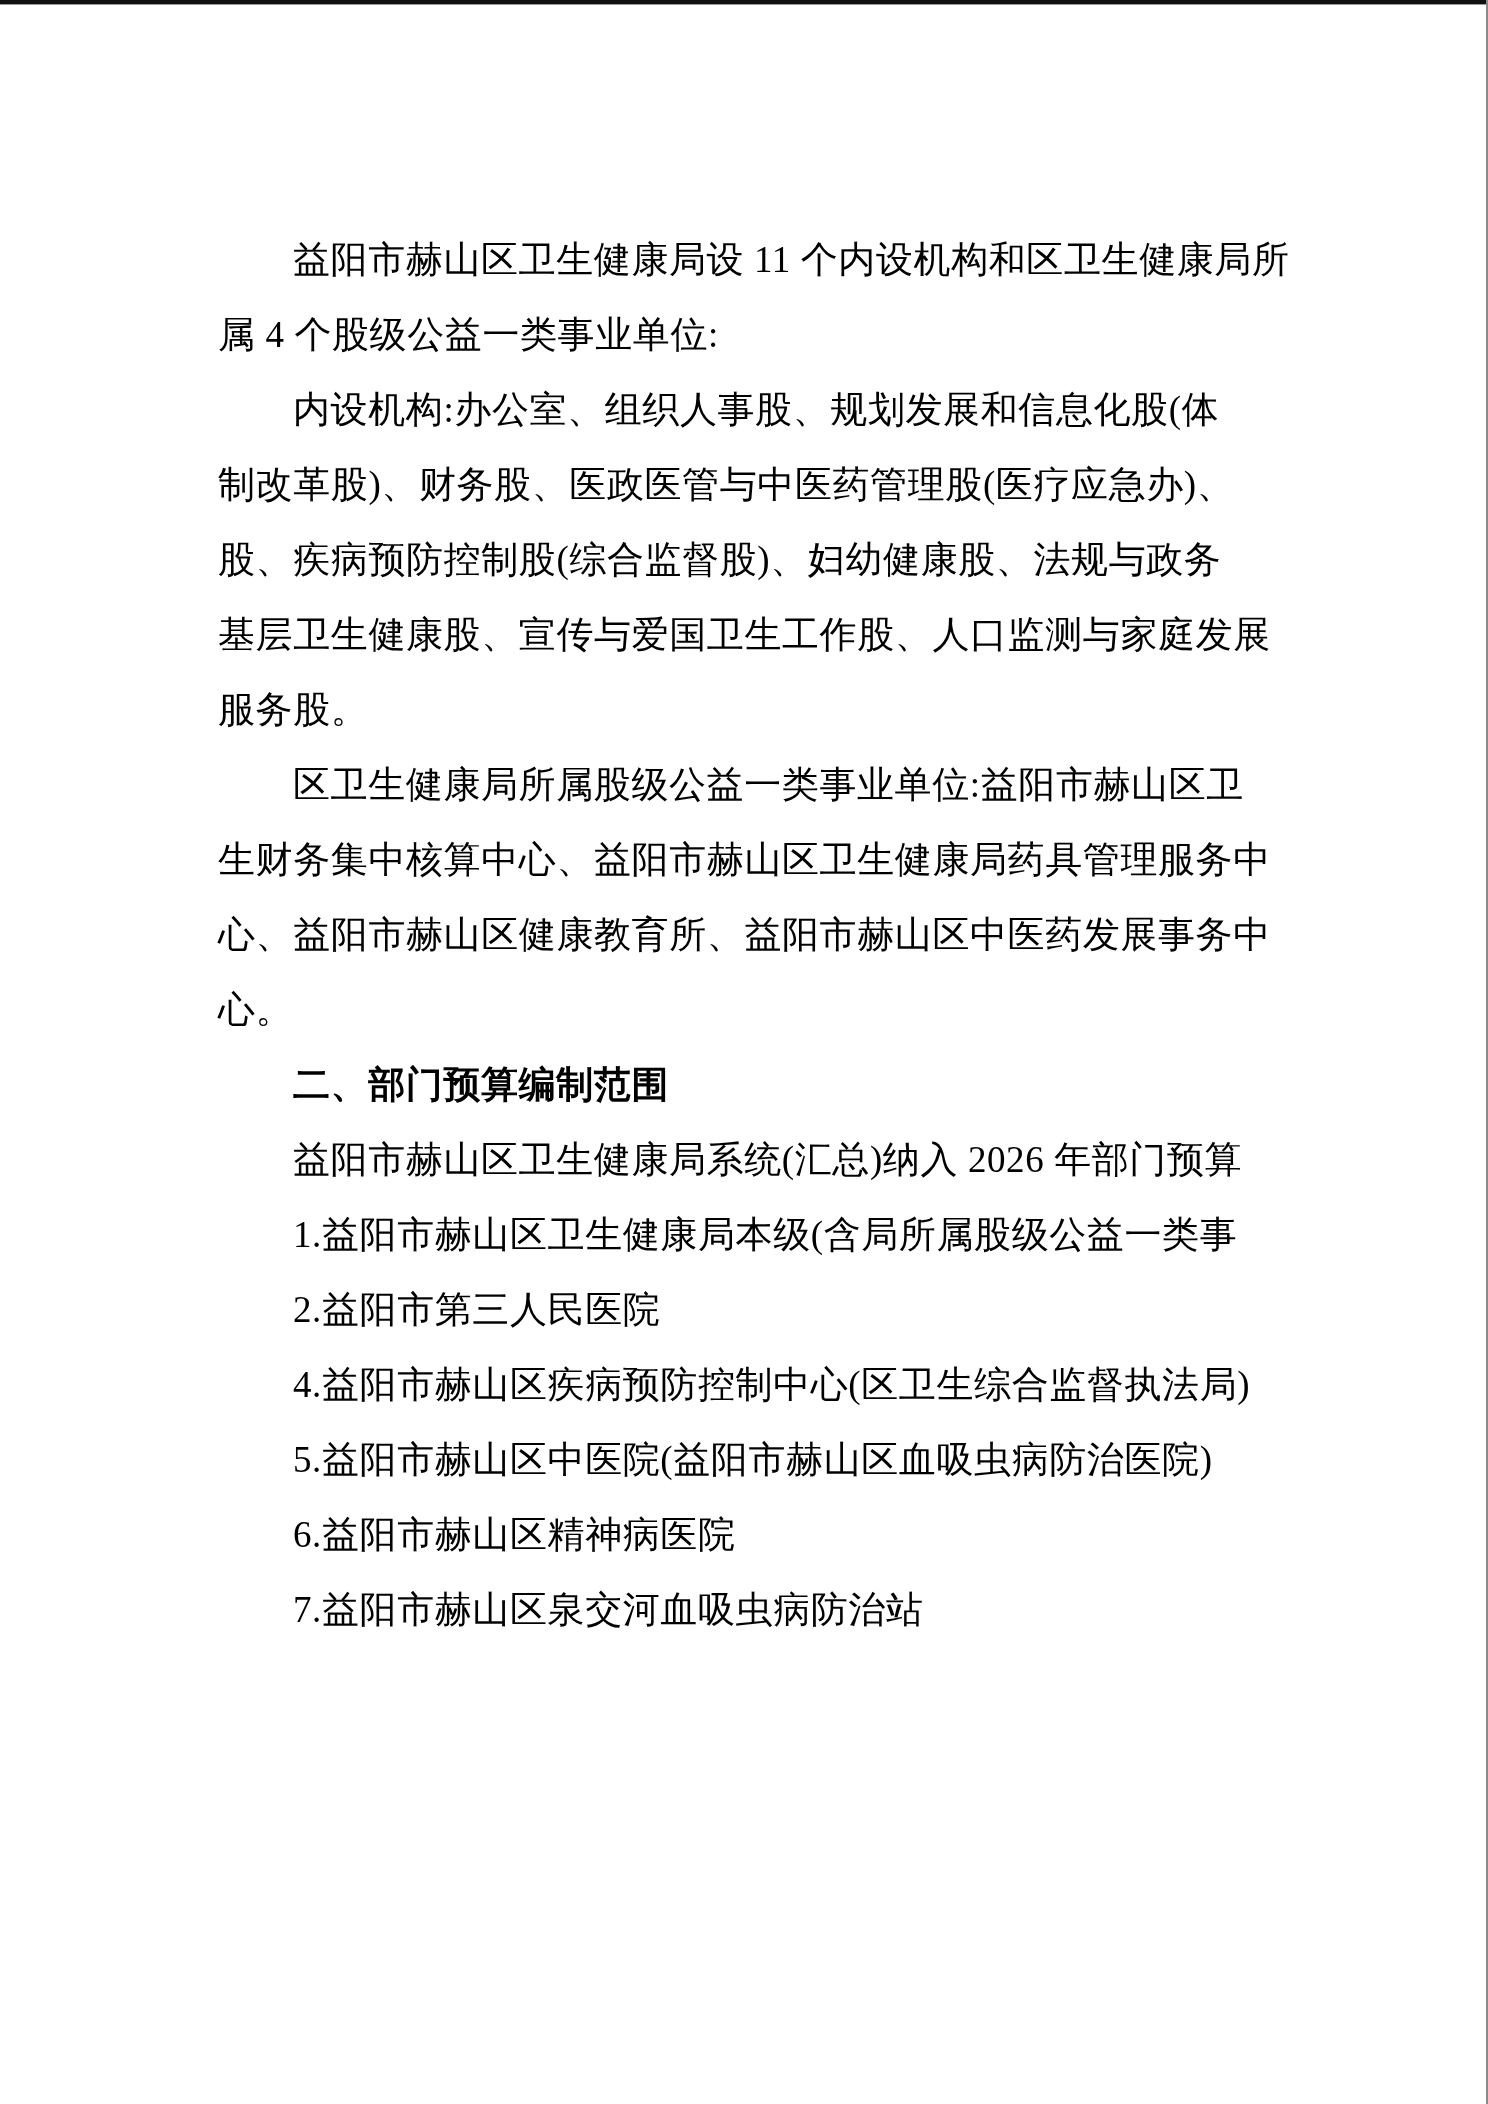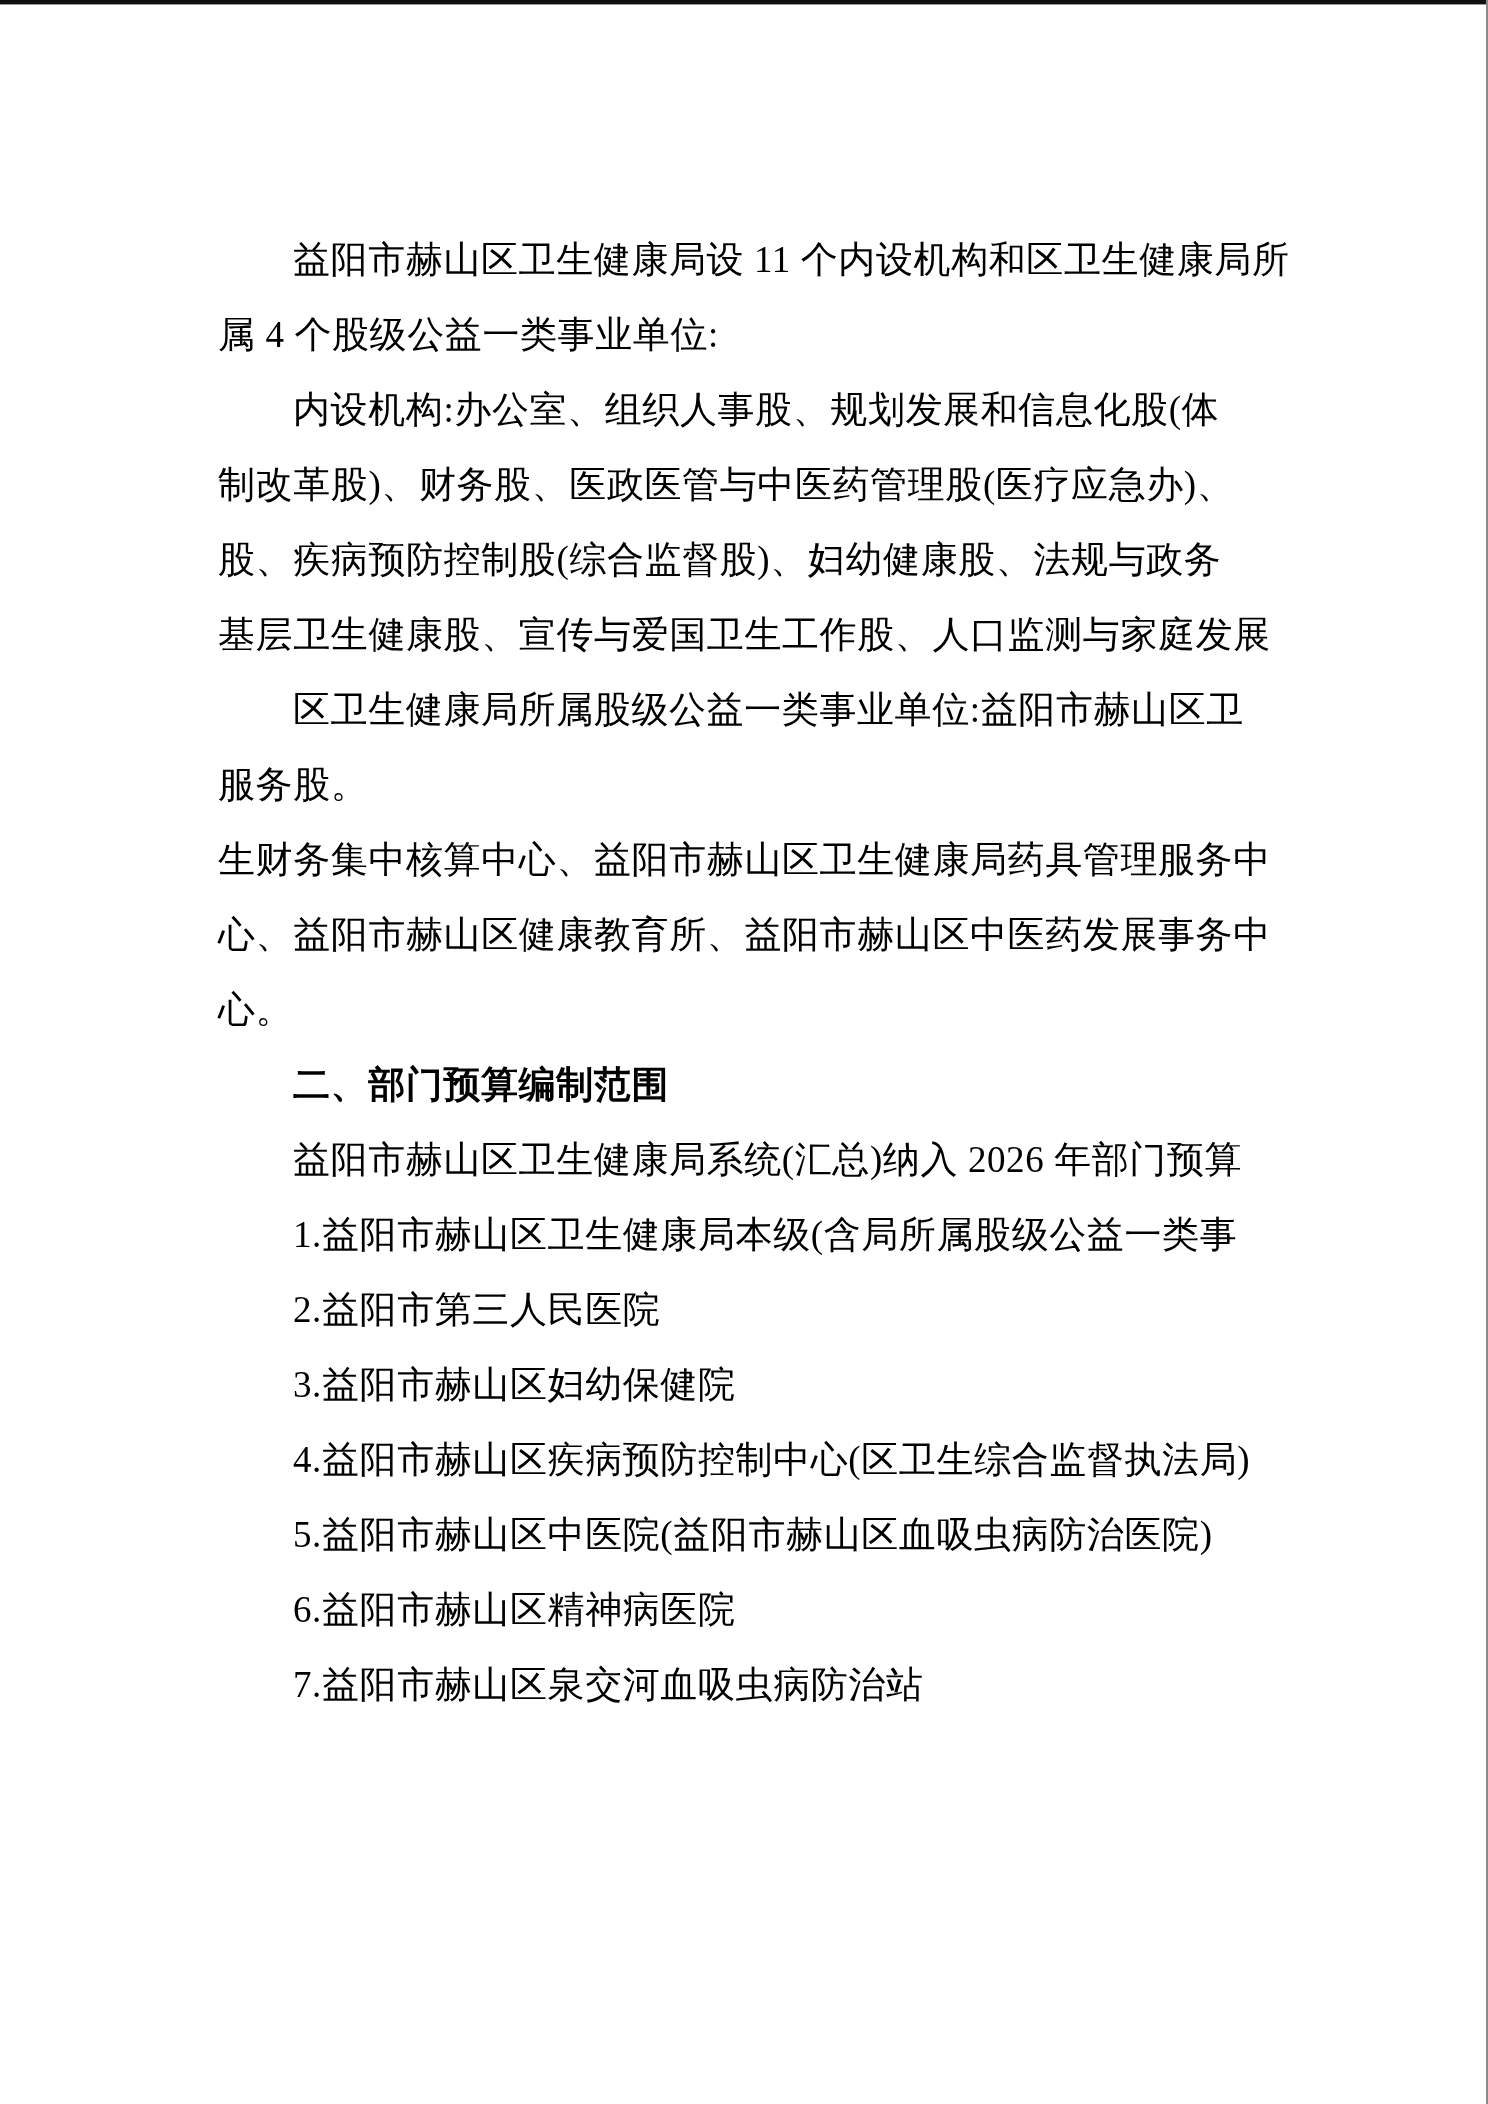--- a/index.html
+++ b/index.html
@@ -63,28 +63,27 @@
   <div class="top-bar"></div>
   <div class="right-edge"></div>
 
   <div class="content">
     <div class="line indent">益阳市赫山区卫生健康局设 11 个内设机构和区卫生健康局所</div>
     <div class="line">属 4 个股级公益一类事业单位:</div>
     <div class="line indent">内设机构:办公室、组织人事股、规划发展和信息化股(体</div>
     <div class="line">制改革股)、财务股、医政医管与中医药管理股(医疗应急办)、</div>
     <div class="line">股、疾病预防控制股(综合监督股)、妇幼健康股、法规与政务</div>
     <div class="line">基层卫生健康股、宣传与爱国卫生工作股、人口监测与家庭发展</div>
+    <div class="line">服务股。</div>
     <div class="line indent">区卫生健康局所属股级公益一类事业单位:益阳市赫山区卫</div>
-    <div class="line">服务股。</div>
     <div class="line">生财务集中核算中心、益阳市赫山区卫生健康局药具管理服务中</div>
     <div class="line">心、益阳市赫山区健康教育所、益阳市赫山区中医药发展事务中</div>
     <div class="line">心。</div>
     <div class="line heading">二、部门预算编制范围</div>
     <div class="line indent">益阳市赫山区卫生健康局系统(汇总)纳入 2026 年部门预算</div>
     <div class="line indent">1.益阳市赫山区卫生健康局本级(含局所属股级公益一类事</div>
     <div class="line indent">2.益阳市第三人民医院</div>
-    <div class="line indent">3.益阳市赫山区妇幼保健院</div>
     <div class="line indent">4.益阳市赫山区疾病预防控制中心(区卫生综合监督执法局)</div>
     <div class="line indent">5.益阳市赫山区中医院(益阳市赫山区血吸虫病防治医院)</div>
     <div class="line indent">6.益阳市赫山区精神病医院</div>
     <div class="line indent">7.益阳市赫山区泉交河血吸虫病防治站</div>
   </div>
 </div>
 
 </body></html>

